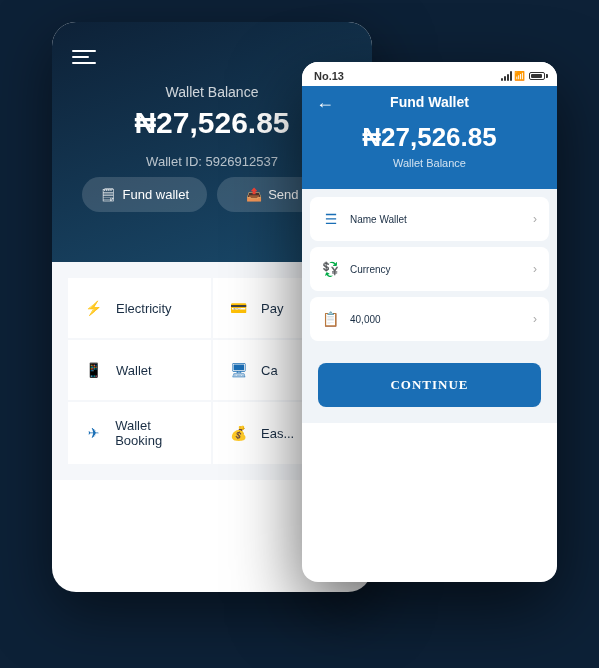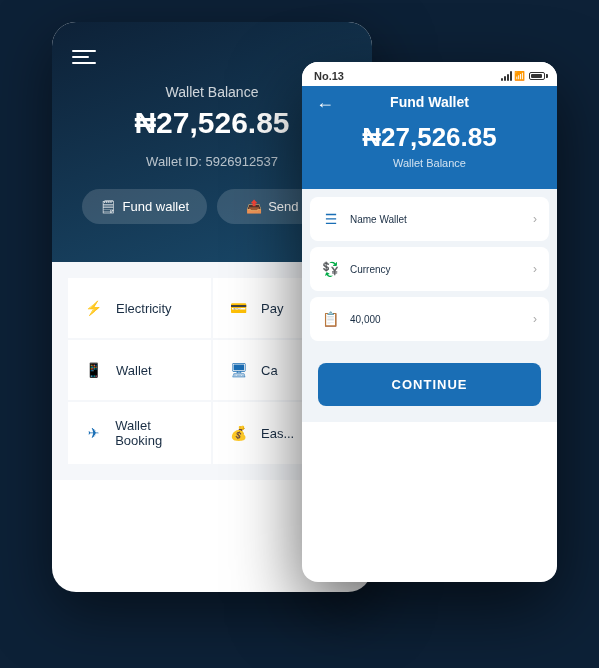--- a/index.html
+++ b/index.html
@@ -62,21 +62,21 @@
       color: #fff;
       font-size: 30px;
       font-weight: 700;
       text-align: center;
       margin-bottom: 14px;
     }
     .back-wallet-id {
       color: rgba(255,255,255,0.7);
       font-size: 13px;
       text-align: center;
-      margin-bottom: 20px;
+      margin-bottom: 8px;
     }
 
     .back-action-btns {
       display: flex;
       gap: 10px;
       margin: 0 10px;
     }
     .back-action-btn {
       flex: 1;
       background: rgba(255,255,255,0.15);
@@ -304,20 +304,21 @@
       color: #fff;
       border: none;
       border-radius: 8px;
       padding: 14px;
       width: calc(100% - 16px);
       font-size: 13px;
       font-weight: 700;
       letter-spacing: 1px;
       cursor: pointer;
       text-align: center;
+      font-family: Liberation Serif, serif;
     }
   </style>
 </head>
 <body>
 
 <div class="back-card">
   <div class="back-card-header">
     <div class="menu-icon">
       <span></span>
       <span></span>

